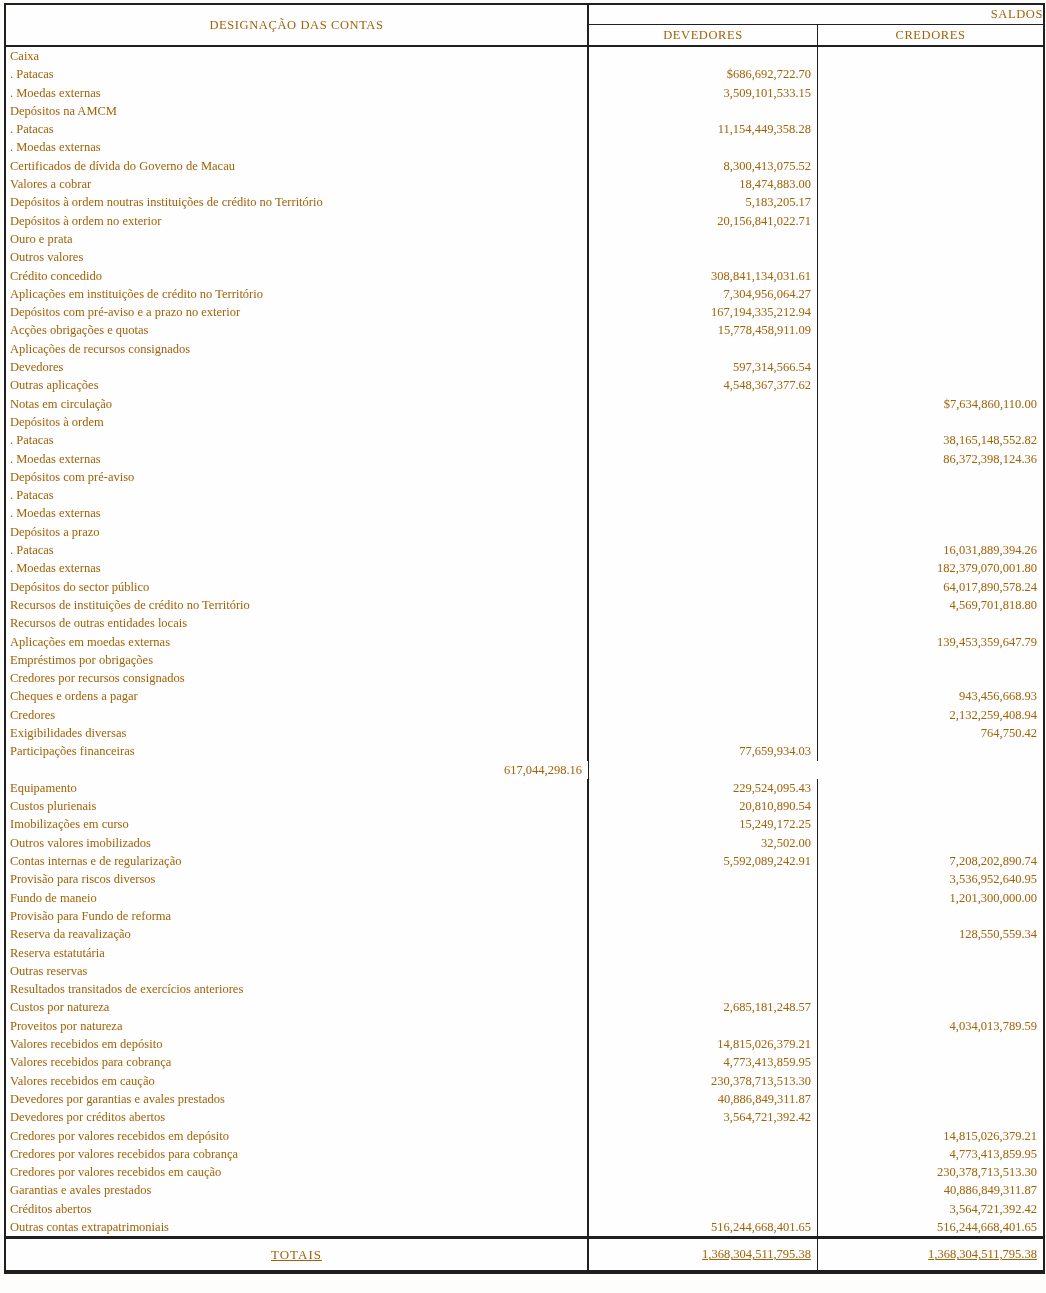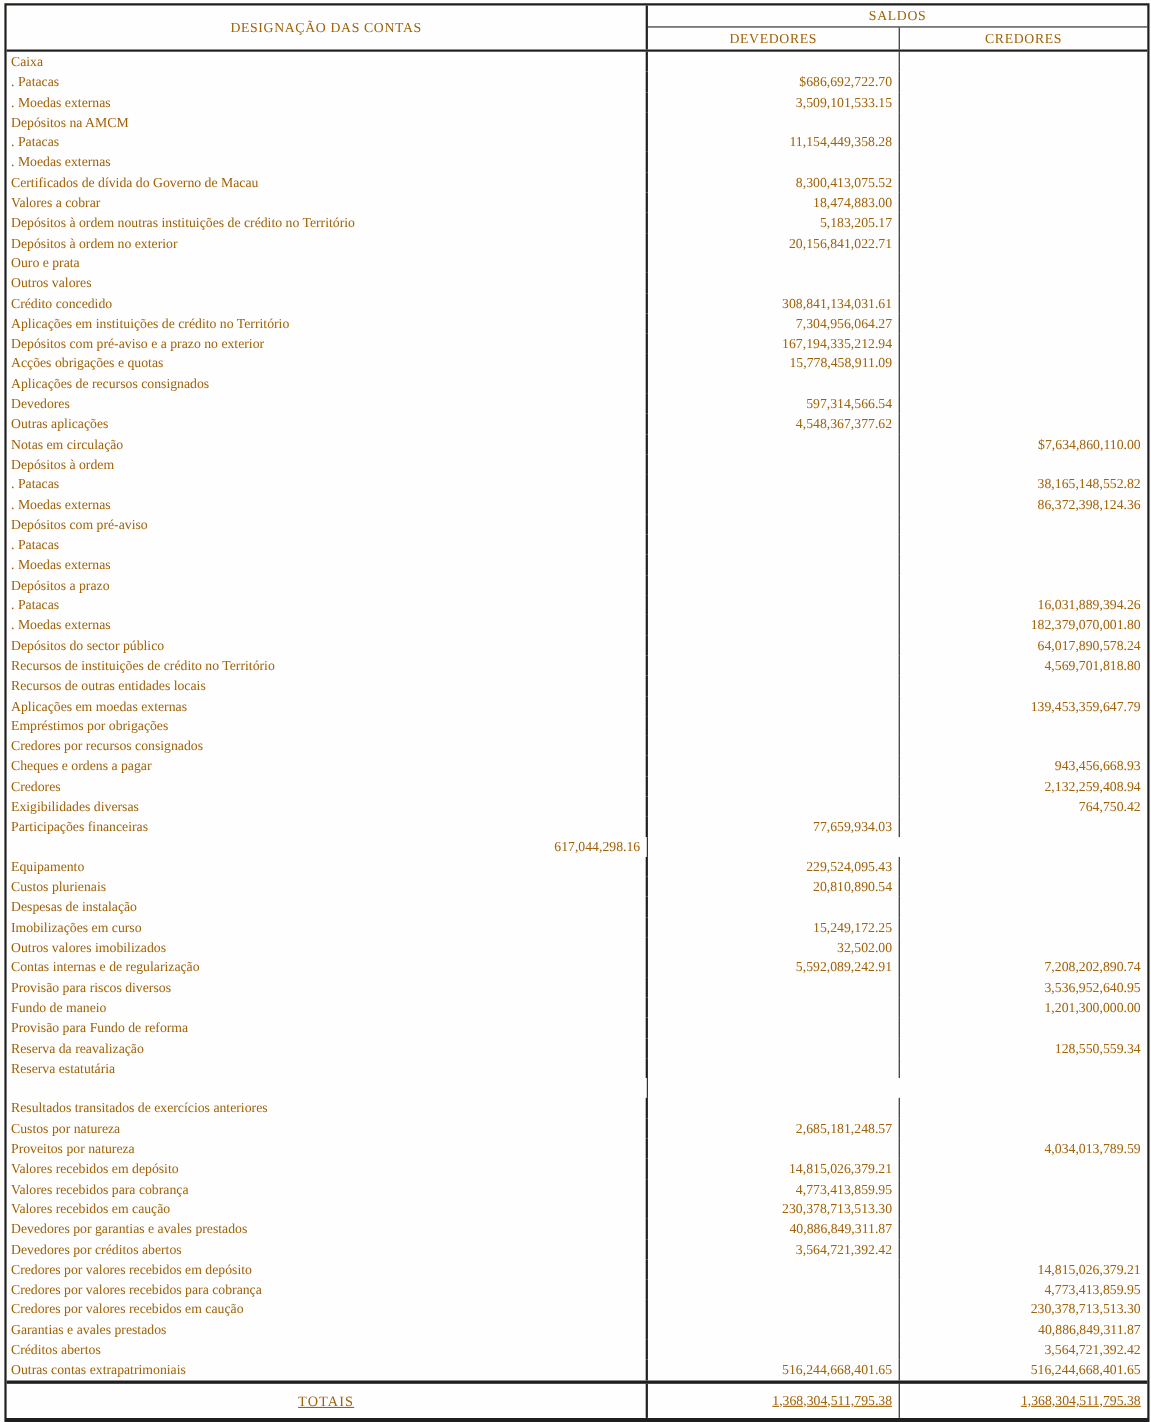--- a/index.html
+++ b/index.html
@@ -32,21 +32,21 @@
   }
   .th-designacao {
     display: flex;
     align-items: center;
     justify-content: center;
     border-right: 2px solid #1f1f1f;
     font-size: 12.5px;
     letter-spacing: 0.6px;
   }
   .th-saldos {
-    text-align: center;
+    text-align: right;
     border-bottom: 1px solid #1f1f1f;
     height: 19px;
     line-height: 19px;
     font-size: 12.5px;
     letter-spacing: 0.6px;
   }
   .th-sub {
     display: grid;
     grid-template-columns: 229px 1fr;
     height: 20px;
@@ -330,25 +330,20 @@
           <div class="td label">Equipamento</div>
           <div class="td num dev">229,524,095.43</div>
           <div class="td num cred"></div>
         </div>
         <div class="tr">
           <div class="td label">Custos plurienais</div>
           <div class="td num dev">20,810,890.54</div>
           <div class="td num cred"></div>
         </div>
         <div class="tr">
-          <div class="td label">Despesas de instalação</div>
-          <div class="td num dev"></div>
-          <div class="td num cred"></div>
-        </div>
-        <div class="tr">
           <div class="td label">Imobilizações em curso</div>
           <div class="td num dev">15,249,172.25</div>
           <div class="td num cred"></div>
         </div>
         <div class="tr">
           <div class="td label">Outros valores imobilizados</div>
           <div class="td num dev">32,502.00</div>
           <div class="td num cred"></div>
         </div>
         <div class="tr">
@@ -375,20 +370,21 @@
           <div class="td label">Reserva da reavalização</div>
           <div class="td num dev"></div>
           <div class="td num cred">128,550,559.34</div>
         </div>
         <div class="tr">
           <div class="td label">Reserva estatutária</div>
           <div class="td num dev"></div>
           <div class="td num cred"></div>
         </div>
         <div class="tr">
+          <div class="td label">Outras reservas</div>
           <div class="td num dev"></div>
           <div class="td num cred"></div>
         </div>
         <div class="tr">
           <div class="td label">Resultados transitados de exercícios anteriores</div>
           <div class="td num dev"></div>
           <div class="td num cred"></div>
         </div>
         <div class="tr">
           <div class="td label">Custos por natureza</div>

